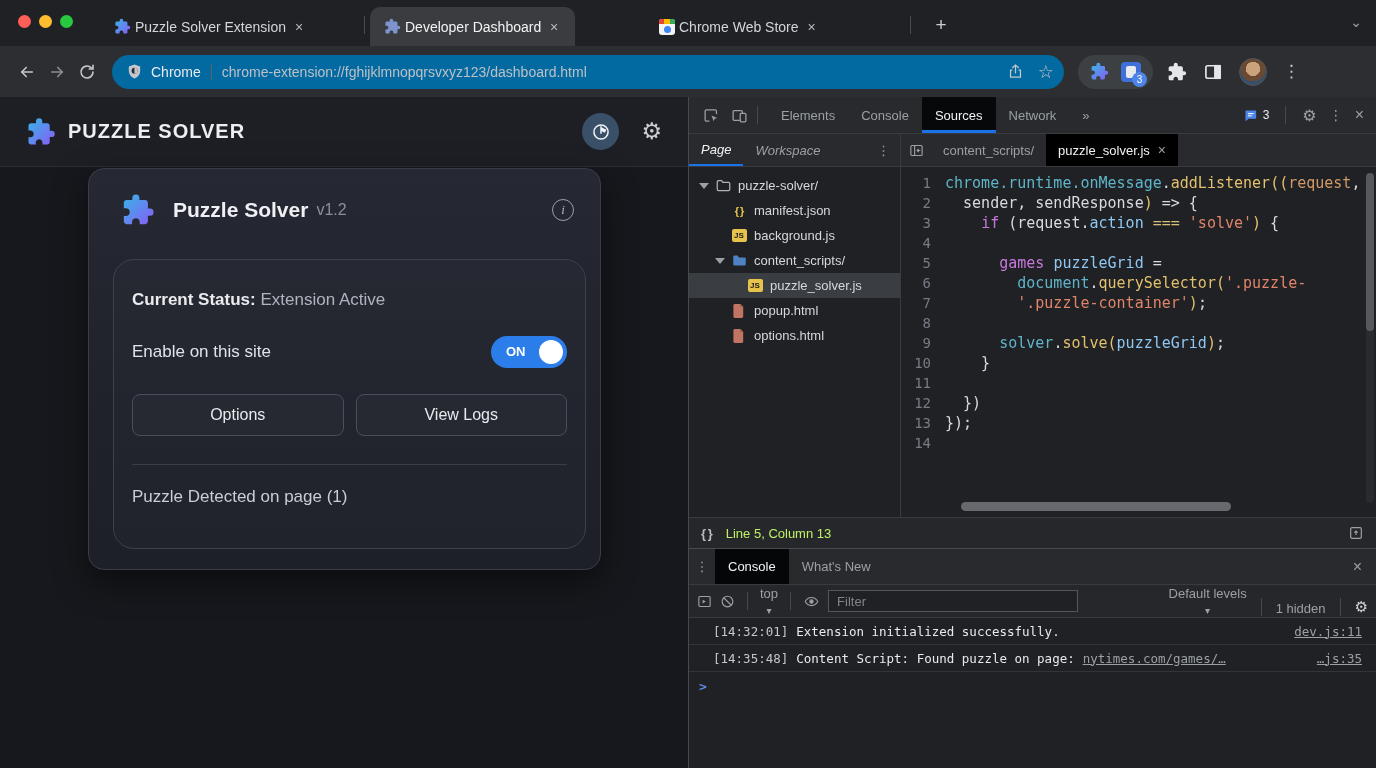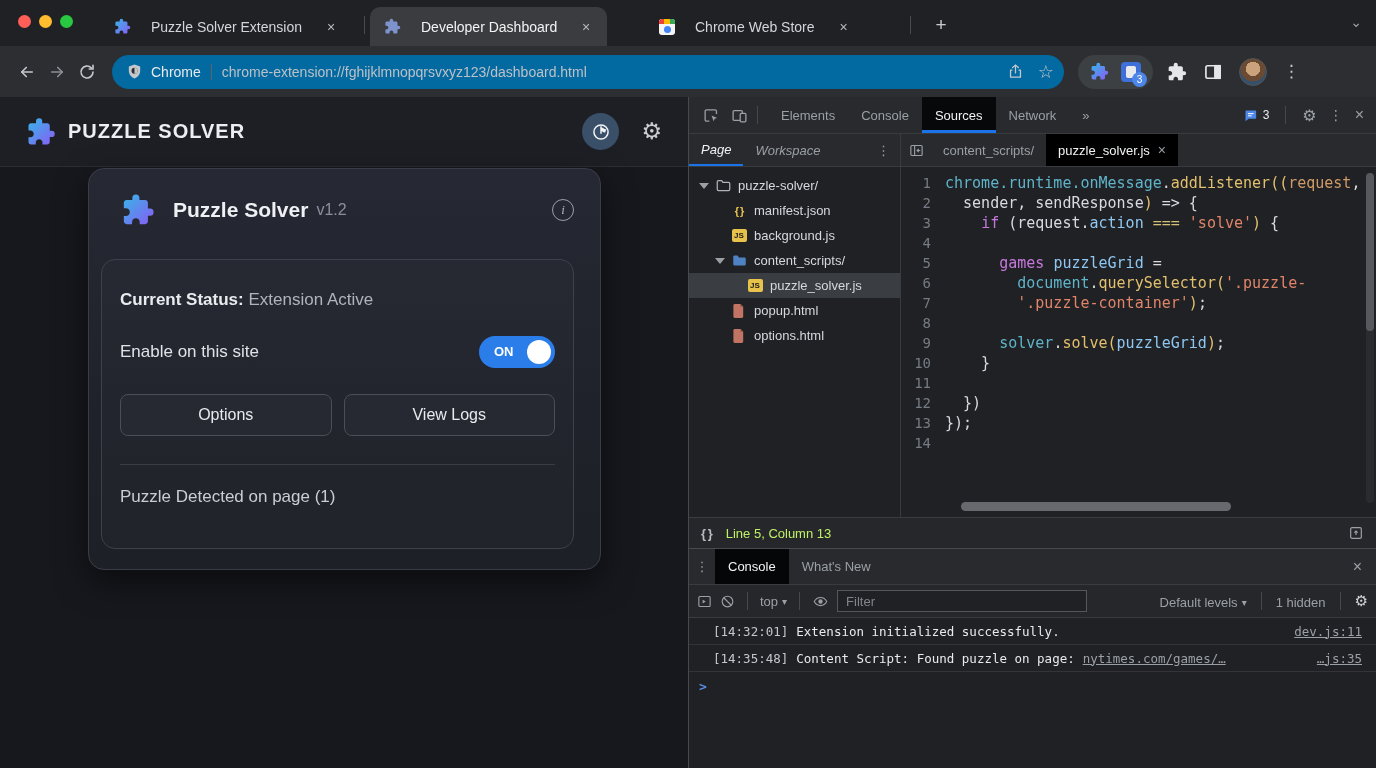--- a/index.html
+++ b/index.html
@@ -9,21 +9,21 @@
     font-family:"Liberation Sans", sans-serif; background:#202124; color:#e8eaed;
     -webkit-font-smoothing:antialiased;
   }
   svg { display:block; }
 
   
   .tabstrip { position:absolute; left:0; top:0; width:1376px; height:46px; background:#202124; }
   .traffic { position:absolute; left:18px; top:15px; display:flex; gap:8px; }
   .traffic span { width:13px; height:13px; border-radius:50%; }
   .t-red{background:#ff5f57} .t-yellow{background:#febc2e} .t-green{background:#28c840}
-  .tab { position:absolute; top:7px; height:39px; display:flex; align-items:center; gap:20px;
+  .tab { position:absolute; top:7px; height:39px; display:flex; align-items:center; gap:4px;
          padding:0 12px 0 14px; color:#d2d5da; font-size:14px; }
   .tab.active { background:#3b3c40; border-radius:10px 10px 0 0; color:#f1f3f4; }
   .tab .tab-label { white-space:nowrap; overflow:hidden; max-width:190px; }
   .tab-close { width:18px; height:18px; border-radius:50%; display:flex; align-items:center; justify-content:center;
                color:#b7babf; font-size:14px; line-height:1; }
   .tab-sep { position:absolute; top:16px; width:1px; height:18px; background:#4a4b4f; }
   .newtab { position:absolute; top:12px; left:928px; width:26px; height:26px; color:#c8cbd0;
             font-size:19px; display:flex; align-items:center; justify-content:center; }
   .strip-chevron { position:absolute; right:14px; top:14px; color:#9aa0a6; font-size:14px; }
   .favicon { width:17px; height:17px; flex:0 0 auto; }
@@ -64,21 +64,21 @@
 
   .card { position:absolute; left:88px; top:71px; width:513px; height:402px; border-radius:16px;
           background:linear-gradient(180deg,#262933 0%, #1f222a 60%, #1e2027 100%);
           border:1px solid #3a3d47; box-shadow:0 12px 32px rgba(0,0,0,.5); }
   .card-head { display:flex; align-items:center; padding:24px 26px 0 32px; }
   .card-title { font-size:21px; font-weight:bold; color:#eef0f3; margin-left:18px; }
   .card-ver { font-size:16px; color:#8a909a; margin-left:8px; }
   .info-btn { margin-left:auto; width:22px; height:22px; border-radius:50%; border:1.5px solid #9aa0a6;
               color:#aeb3ba; font-size:13px; font-style:italic; font-family:"Liberation Serif", serif;
               display:flex; align-items:center; justify-content:center; }
-  .panel { position:absolute; left:12px; top:90px; width:473px; height:290px; border-radius:14px;
+  .panel { position:absolute; left:24px; top:90px; width:473px; height:290px; border-radius:21px;
            border:1px solid #3e414b; background:rgba(255,255,255,0.015); padding:0 18px; }
   .status-line { margin-top:30px; font-size:17px; }
   .status-label { font-weight:bold; color:#e9ebee; }
   .status-value { color:#aeb3bc; }
   .toggle-row { margin-top:26px; display:flex; align-items:center; }
   .enable-label { font-size:17px; color:#dfe2e7; flex:1; }
   .toggle { position:relative; width:76px; height:32px; border-radius:16px; background:#2b7de9; }
   .toggle-text { position:absolute; left:15px; top:8px; font-size:13px; font-weight:bold; color:#fff; }
   .toggle-knob { position:absolute; right:4px; top:4px; width:24px; height:24px; border-radius:50%; background:#fff; }
   .btn-row { margin-top:26px; display:flex; gap:12px; }
@@ -146,21 +146,21 @@
 
   .dt-drawer { height:220px; border-top:1px solid #494a4e; display:flex; flex-direction:column; background:#202124; }
   .drawer-tabs { height:36px; background:#292a2d; border-bottom:1px solid #3a3b3e; display:flex; align-items:stretch; }
   .drawer-dots { width:26px; display:flex; align-items:center; justify-content:center; color:#9aa0a6; font-size:13px; }
   .drawer-tab { padding:0 13px; display:flex; align-items:center; font-size:13px; color:#9aa0a6; }
   .drawer-tab.active { background:#050607; color:#f1f3f4; }
   .drawer-x { margin-left:auto; display:flex; align-items:center; padding-right:14px; color:#9aa0a6; font-size:16px; }
 
   .console-toolbar { height:33px; background:#26272b; border-bottom:1px solid #3a3b3e; display:flex; align-items:center;
                      padding:0 8px; color:#9aa0a6; gap:8px; }
-  .ct-label { font-size:13px; display:flex; align-items:center; gap:4px; }
+  .ct-label { font-size:13px; display:flex; align-items:center; gap:4px;flex-direction:column; }
   .caret-dn { font-size:10px; color:#9aa0a6; }
   .filter-input { width:250px; height:22px; background:#202124; border:1px solid #54565b; color:#d5d8dd;
                   font-size:13px; padding:0 8px; outline:none; font-family:"Liberation Sans", sans-serif; }
   .filter-input::placeholder { color:#80858c; }
   .ct-right { margin-left:auto; display:flex; align-items:flex-end; gap:10px; }
 
   .console-rows { font-family:"DejaVu Sans Mono", monospace; font-size:12.5px; }
   .cmsg { display:flex; align-items:center; height:27px; border-bottom:1px solid #333438; padding:0 14px 0 24px; }
   .ctime { color:#c3c7cd; margin-right:8px; white-space:pre; }
   .ctext { color:#e8eaed; white-space:pre; }

